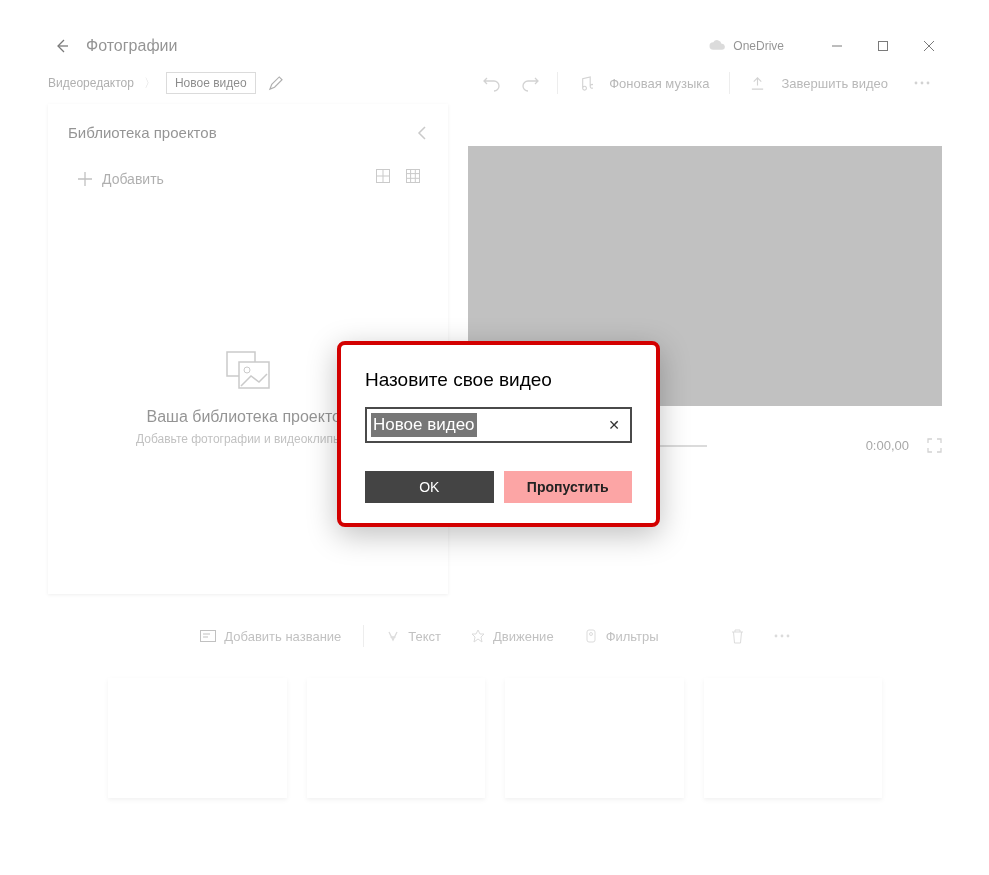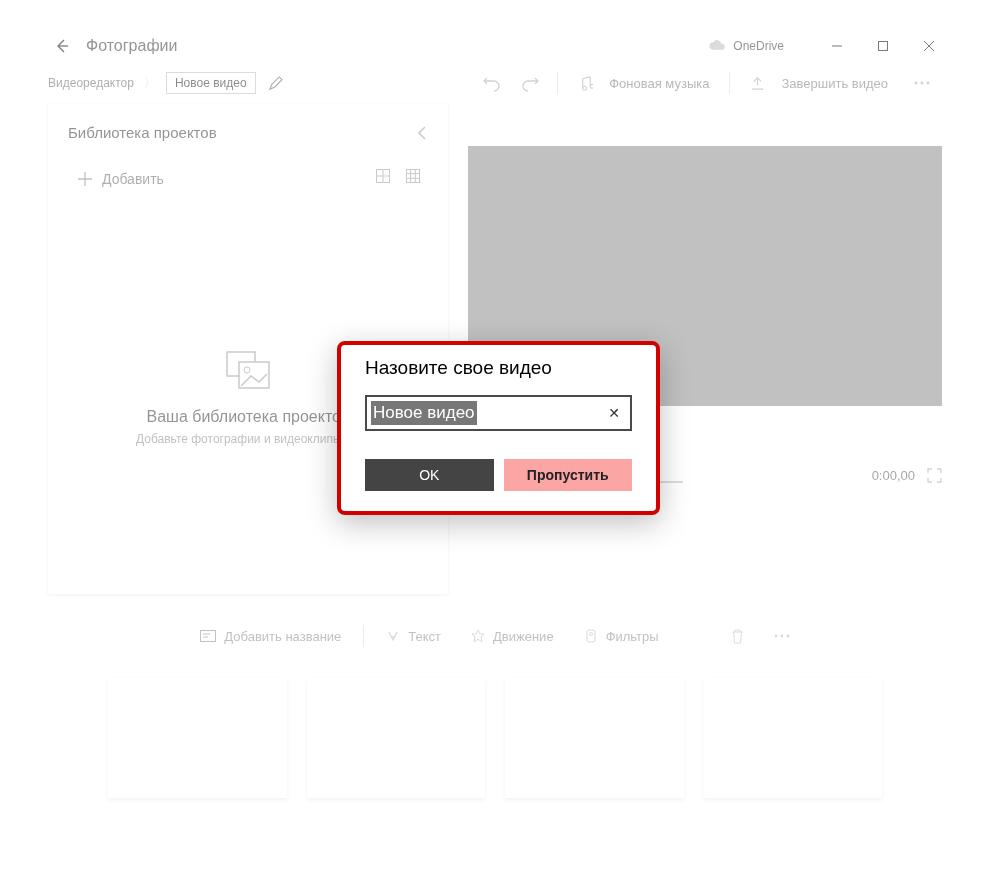--- a/index.html
+++ b/index.html
@@ -37,36 +37,36 @@
   .add-btn { display: flex; align-items: center; gap: 10px; color: #666; font-size: 14px; padding: 4px 10px; }
   .lib-tools-spacer { flex: 1; }
   .view-ic { width: 30px; height: 30px; display: flex; align-items: center; justify-content: center; color: #999; }
   .empty { flex: 1; display: flex; flex-direction: column; align-items: center; justify-content: center; text-align: center; color: #555; }
   .empty-icon { margin-bottom: 18px; color: #888; }
   .empty-title { font-size: 16px; color: #333; margin-bottom: 6px; }
   .empty-sub { font-size: 12px; color: #888; padding: 0 20px; }
 
   .preview { flex: 1; display: flex; flex-direction: column; padding-top: 42px; }
   .canvas { width: 100%; height: 260px; background: #888; }
-  .playhead { display: flex; align-items: flex-end; gap: 2px; margin-top: 62px; color: #555; font-size: 13px; }
+  .playhead { display: flex; align-items: center; gap: 8px; margin-top: 32px; color: #555; font-size: 13px; }
   .ph-icon { width: 30px; display:flex; justify-content:center; color:#555; }
   .track { width: 74px; height: 2px; background: #bbb; }
   .time-end { margin-left: auto; margin-right: 10px; }
   .fs-icon { color: #999; }
 
   
   .tl-tools { height: 48px; display: flex; align-items: center; justify-content: center; gap: 2px; color: #888; font-size: 13px; margin-top: 18px; }
   .tl-btn { display: flex; align-items: center; gap: 8px; padding: 0 14px; height: 36px; }
 
   
   .clips { display: flex; gap: 20px; padding: 0 70px; margin-top: 18px; }
   .clip { flex: 1; height: 120px; background: #fff; box-shadow: 0 2px 4px rgba(0,0,0,0.1); }
 
   
-  .dialog { position: absolute; left: 337px; top: 341px; width: 323px; background: #fff; border: 4px solid #d30000; border-radius: 8px; padding: 12px 24px 20px 24px; z-index: 10; box-shadow: 0 8px 30px rgba(0,0,0,0.25); }
+  .dialog { position: absolute; left: 337px; top: 341px; width: 323px; background: #fff; border: 4px solid #d30000; border-radius: 8px; padding: 24px 24px 20px 24px; z-index: 10; box-shadow: 0 8px 30px rgba(0,0,0,0.25); }
   .dlg-title { font-size: 19px; color: #000; margin-bottom: 16px; }
   .input-wrap { position: relative; border: 2px solid #4a4a4a; height: 36px; display: flex; align-items: center; margin-bottom: 28px; }
   .sel-text { background: #777; color: #fff; padding: 2px 2px; font-size: 17px; margin-left: 4px; }
   .clear-x { width: 32px; text-align: center; color: #333; font-size: 14px; }
   .dlg-btns { display: flex; gap: 10px; }
   .dlg-btns button { flex: 1; height: 32px; border: none; font-size: 14px; cursor: pointer; }
   .ok { background: #444; color: #fff; }
   .skip { background: #fca5a5; color: #222; font-weight: bold; }
 
   svg { display: block; }

